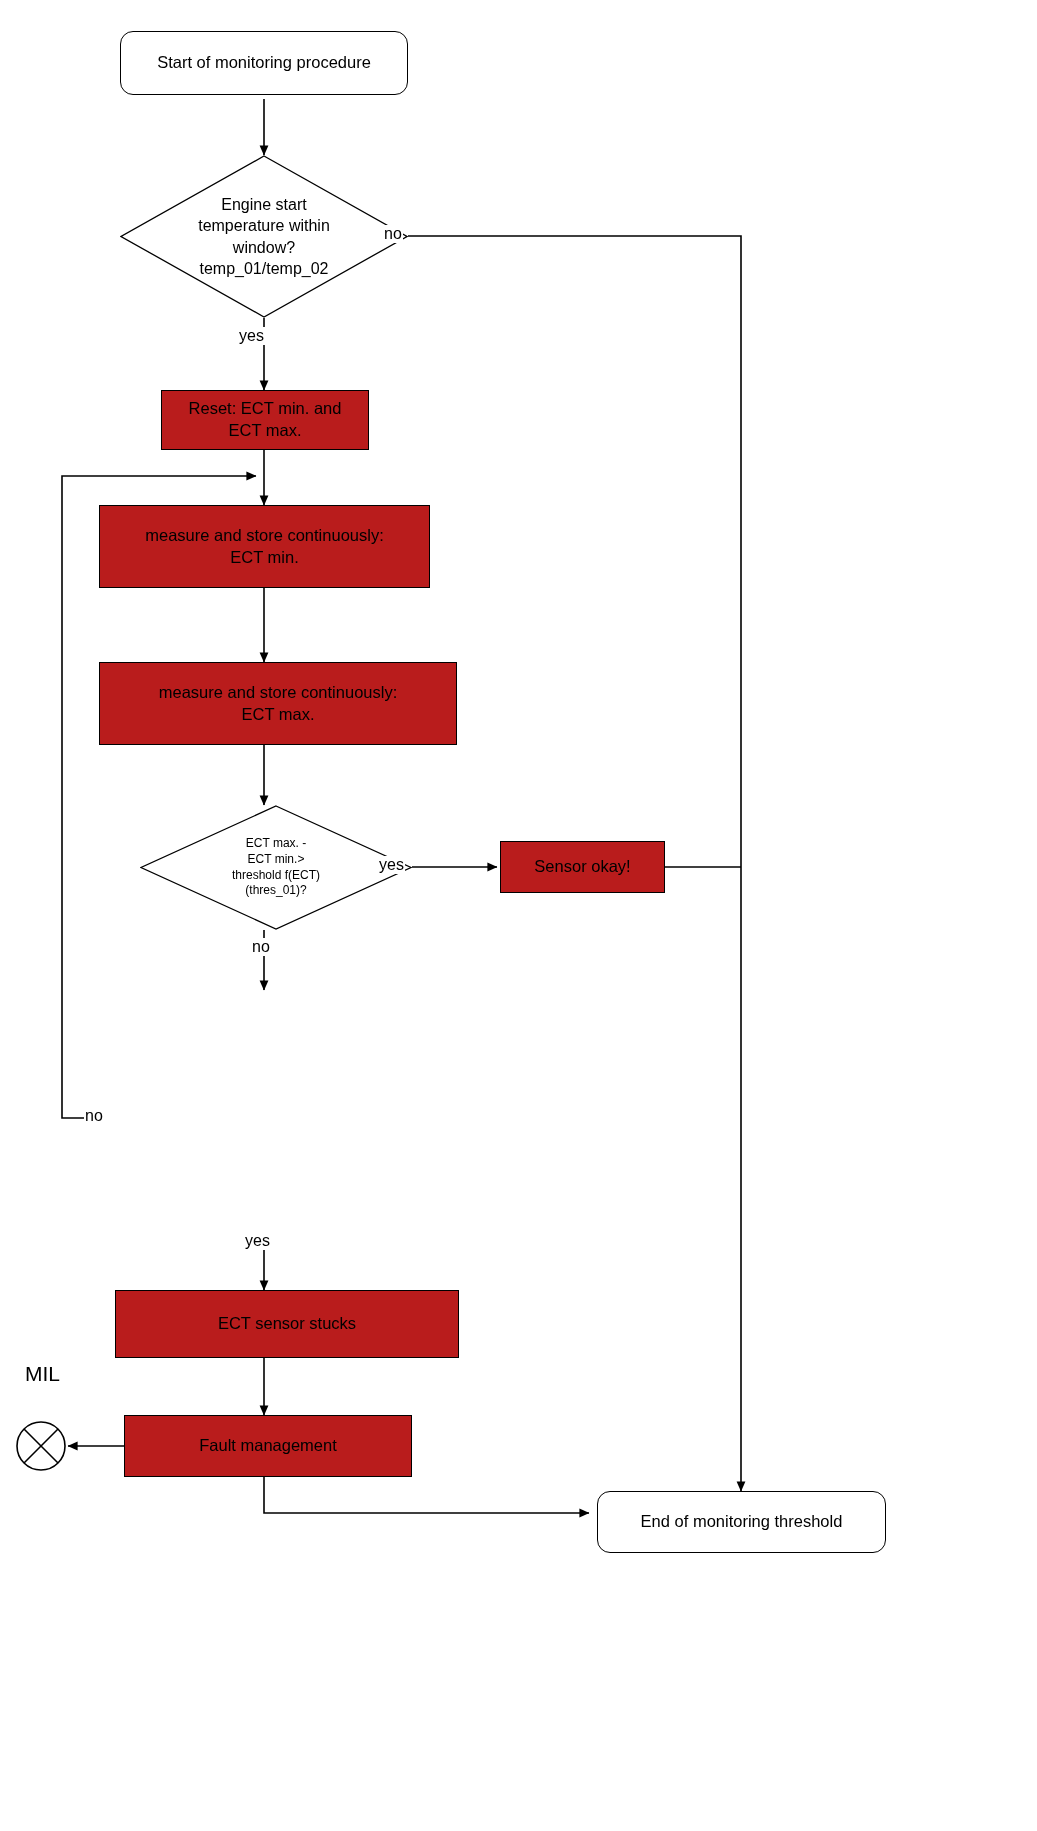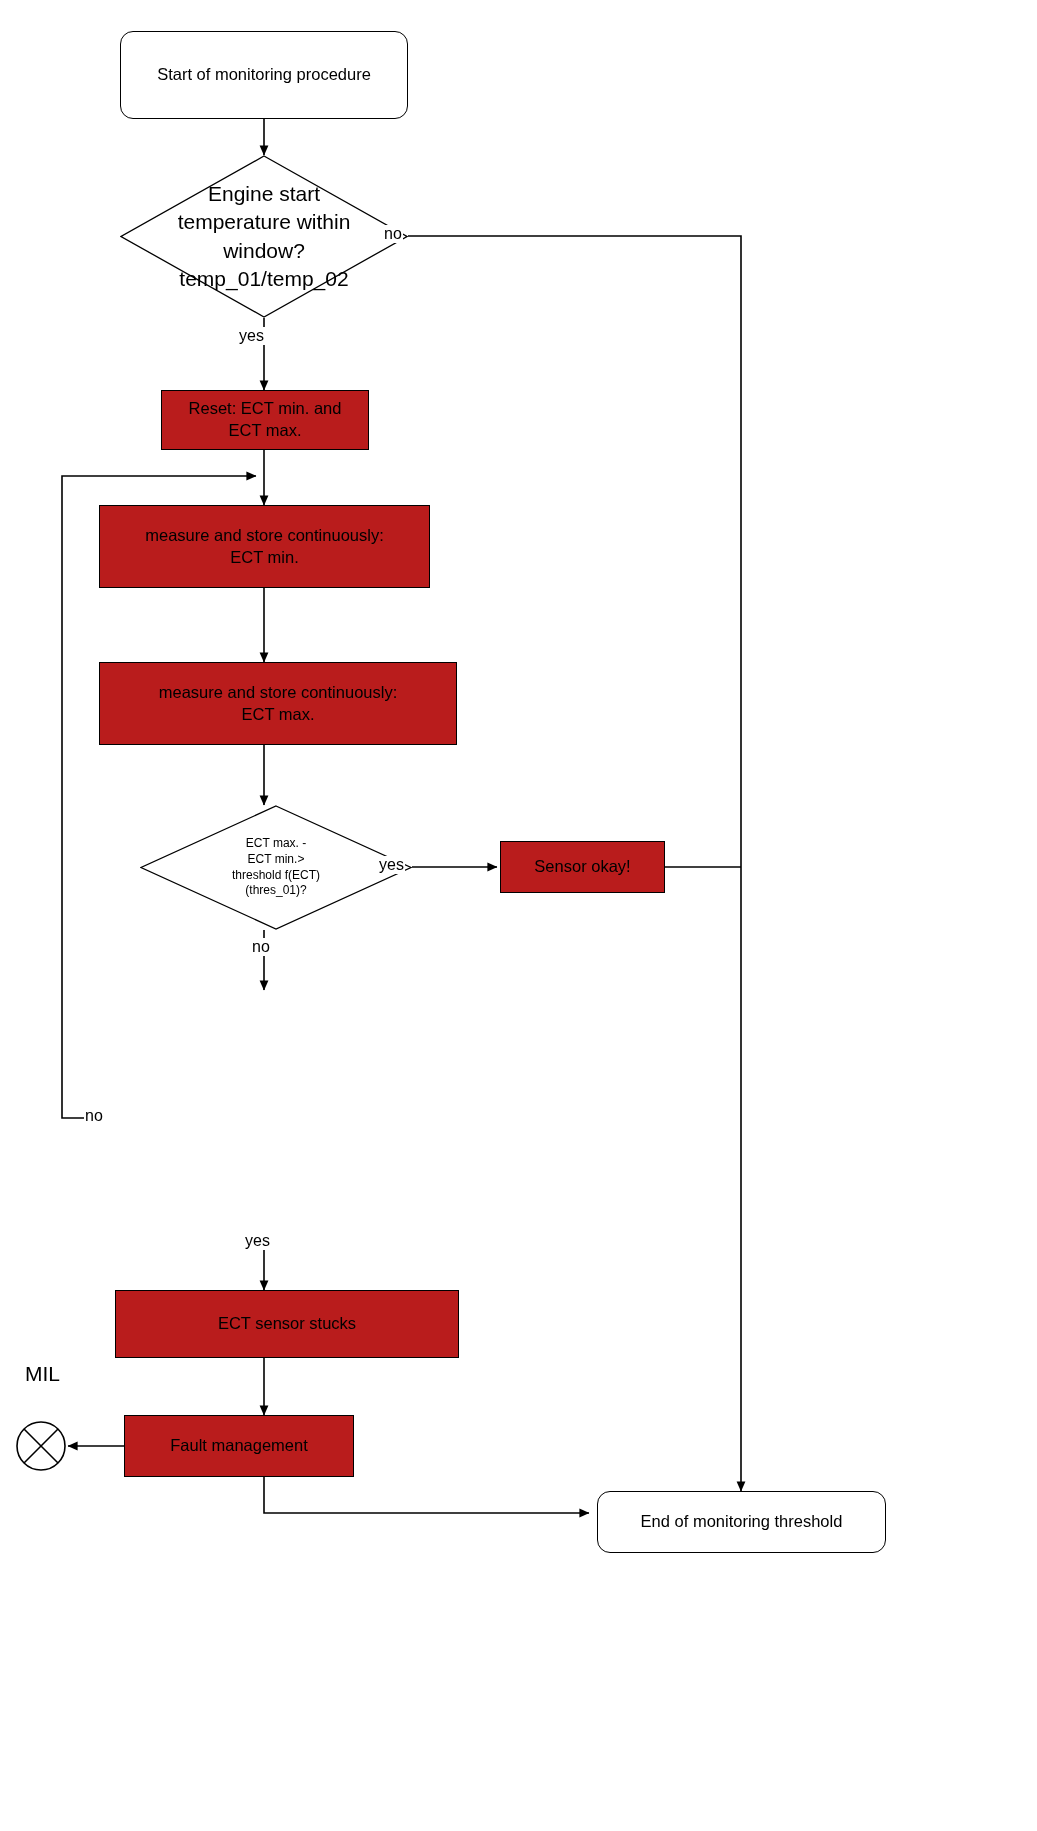--- a/index.html
+++ b/index.html
@@ -50,21 +50,21 @@
   }
   .dia-label{
     position:absolute;
     left:0;top:0;
     width:100%;
     height:100%;
     display:flex;
     align-items:center;
     justify-content:center;
     text-align:center;
-    font-size:21px;
+    font-size:16px;
     line-height:1.34;
     white-space:pre-line;
   }
   .edge-label{
     position:absolute;
     font-size:16px;
     background:#fff;
     padding:0 1px;
     white-space:nowrap;
   }
@@ -113,21 +113,21 @@
       <line x1="124" y1="1446" x2="68" y2="1446" marker-end="url(#ah)"></line>
 
       <path d="M264,1477 L264,1513 L589,1513" marker-end="url(#ah)"></path>
 
       <circle cx="41" cy="1446" r="24" fill="#fff" stroke="#000" stroke-width="1.6"></circle>
       <line x1="24" y1="1429" x2="58" y2="1463"></line>
       <line x1="58" y1="1429" x2="24" y2="1463"></line>
     </g>
   </svg>
 
-  <div class="node term" style="left:120px; top:31px; width:288px; height:88px;">
+  <div class="node term" style="left:120px; top:31px; width:288px; height:64px;">
     <span>Start of monitoring procedure</span>
   </div>
 
   <div class="dia-wrap" style="left:120px; top:155px; width:288px; height:163px;">
     <svg width="288" height="163" viewBox="0 0 288 163">
       <polygon points="144,1 287,81.5 144,162 1,81.5" fill="#fff" stroke="#000" stroke-width="1.3"></polygon>
     </svg>
     <div class="dia-label">Engine start
 temperature within
 window?
@@ -161,21 +161,21 @@
 
   <div class="node proc" style="left:500px; top:841px; width:165px; height:52px;">
     <span>Sensor okay!</span>
   </div>
 
 
   <div class="node proc" style="left:115px; top:1290px; width:344px; height:68px;">
     <span>ECT sensor stucks</span>
   </div>
 
-  <div class="node proc" style="left:124px; top:1415px; width:230px; height:62px;">
+  <div class="node proc" style="left:124px; top:1415px; width:288px; height:62px;">
     <span>Fault management</span>
   </div>
 
   <div class="mil-label" style="left:25px; top:1362px;">MIL</div>
 
   <div class="node term" style="left:597px; top:1491px; width:289px; height:62px;">
     <span>End of monitoring threshold</span>
   </div>
 
   <div class="edge-label" style="left:383px; top:225px;">no</div>

